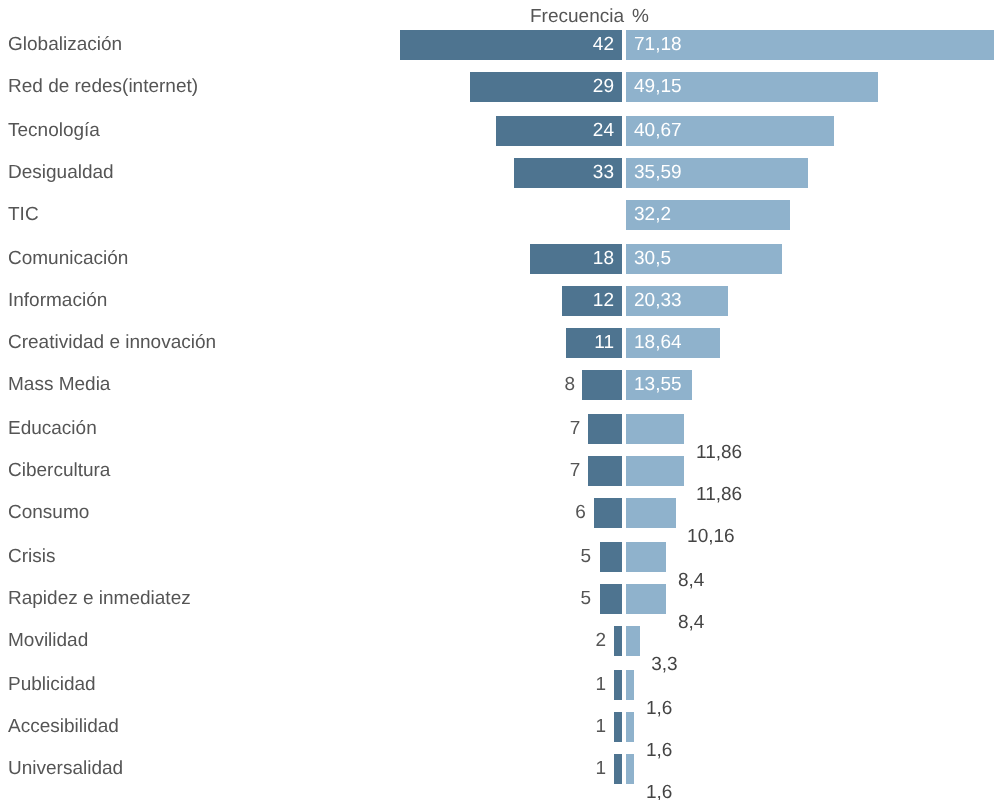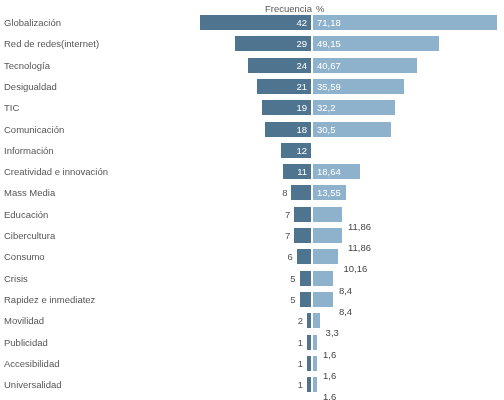--- a/index.html
+++ b/index.html
@@ -150,36 +150,31 @@
         <div class="pct-wrap">
           <div class="pct-bar" style="width: 106.275px;">
             <span class="pct-val-in">40,67</span>
           </div>
         </div>
       </div>
       <div class="row" style="top: 77.9px;">
         <div class="cat-label">Desigualdad</div>
         <div class="freq-wrap">
           <div class="freq-bar" style="width: 56.5px;">
-            <span class="freq-val-in">21</span>
+            <span class="freq-val-in">33</span>
           </div>
         </div>
         <div class="pct-wrap">
           <div class="pct-bar" style="width: 93px;">
             <span class="pct-val-in">35,59</span>
           </div>
         </div>
       </div>
       <div class="row" style="top: 99.2px;">
         <div class="cat-label">TIC</div>
-        <div class="freq-wrap">
-          <div class="freq-bar" style="width: 51.119px;">
-            <span class="freq-val-in">19</span>
-          </div>
-        </div>
         <div class="pct-wrap">
           <div class="pct-bar" style="width: 84.1416px;">
             <span class="pct-val-in">32,2</span>
           </div>
         </div>
       </div>
       <div class="row" style="top: 120.5px;">
         <div class="cat-label">Comunicación</div>
         <div class="freq-wrap">
           <div class="freq-bar" style="width: 48.4286px;">
@@ -192,20 +187,25 @@
           </div>
         </div>
       </div>
       <div class="row" style="top: 141.8px;">
         <div class="cat-label">Información</div>
         <div class="freq-wrap">
           <div class="freq-bar" style="width: 32.2857px;">
             <span class="freq-val-in">12</span>
           </div>
         </div>
+        <div class="pct-wrap">
+          <div class="pct-bar" style="width: 53.1242px;">
+            <span class="pct-val-in">20,33</span>
+          </div>
+        </div>
       </div>
       <div class="row" style="top: 163.1px;">
         <div class="cat-label">Creatividad e innovación</div>
         <div class="freq-wrap">
           <div class="freq-bar" style="width: 29.5952px;">
             <span class="freq-val-in">11</span>
           </div>
         </div>
         <div class="pct-wrap">
           <div class="pct-bar" style="width: 48.7081px;">

